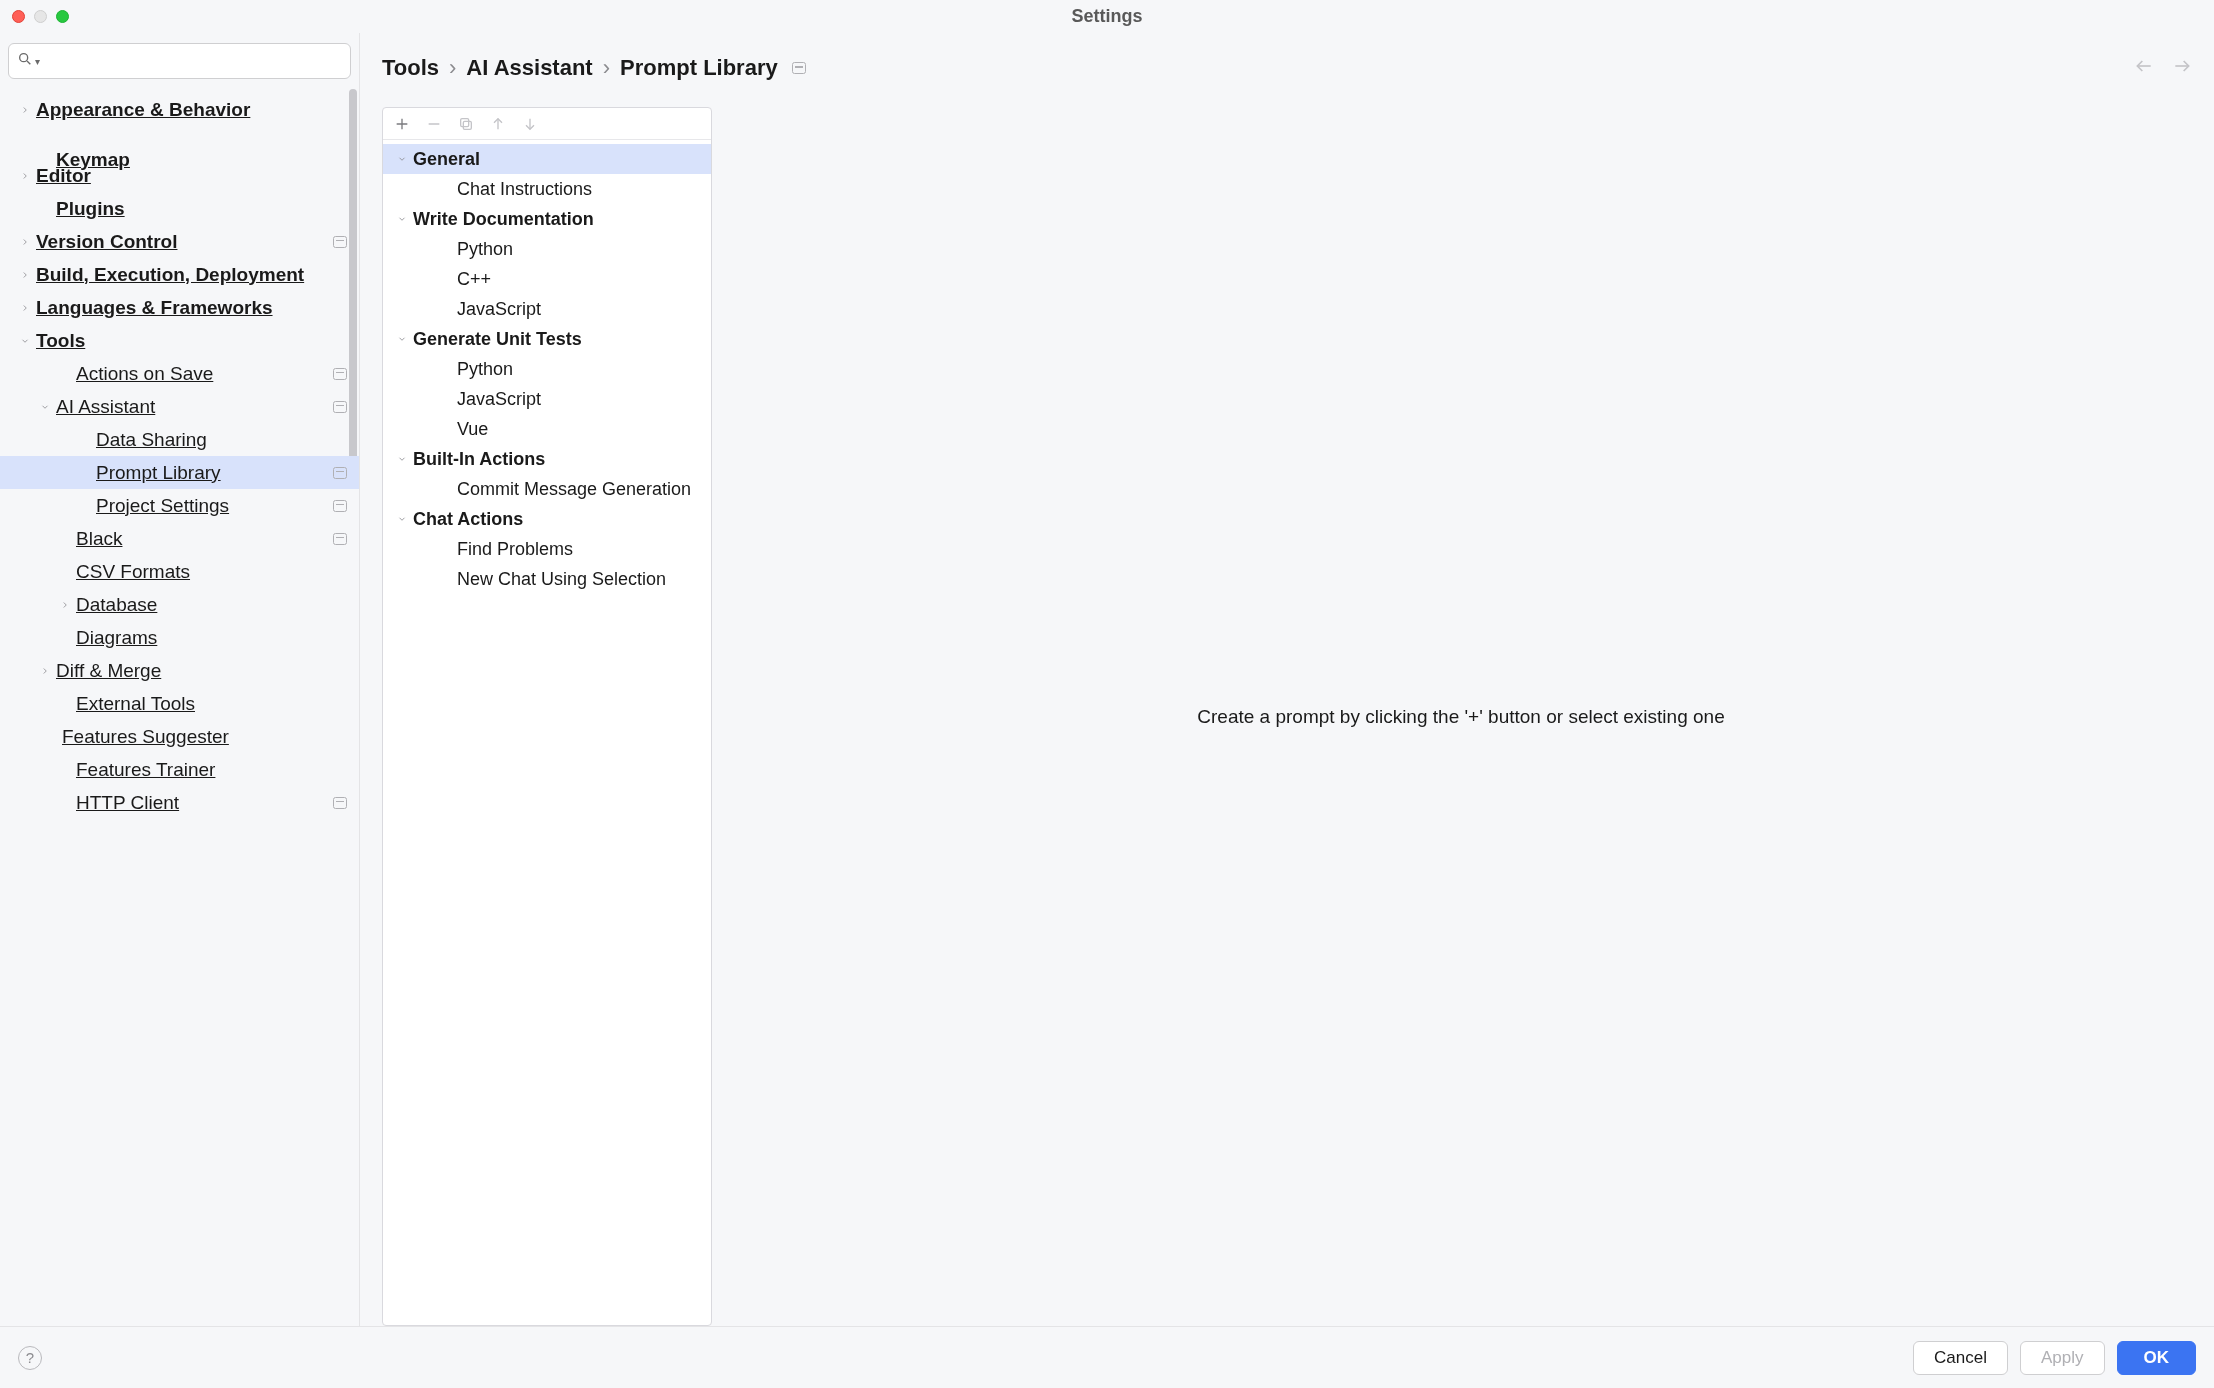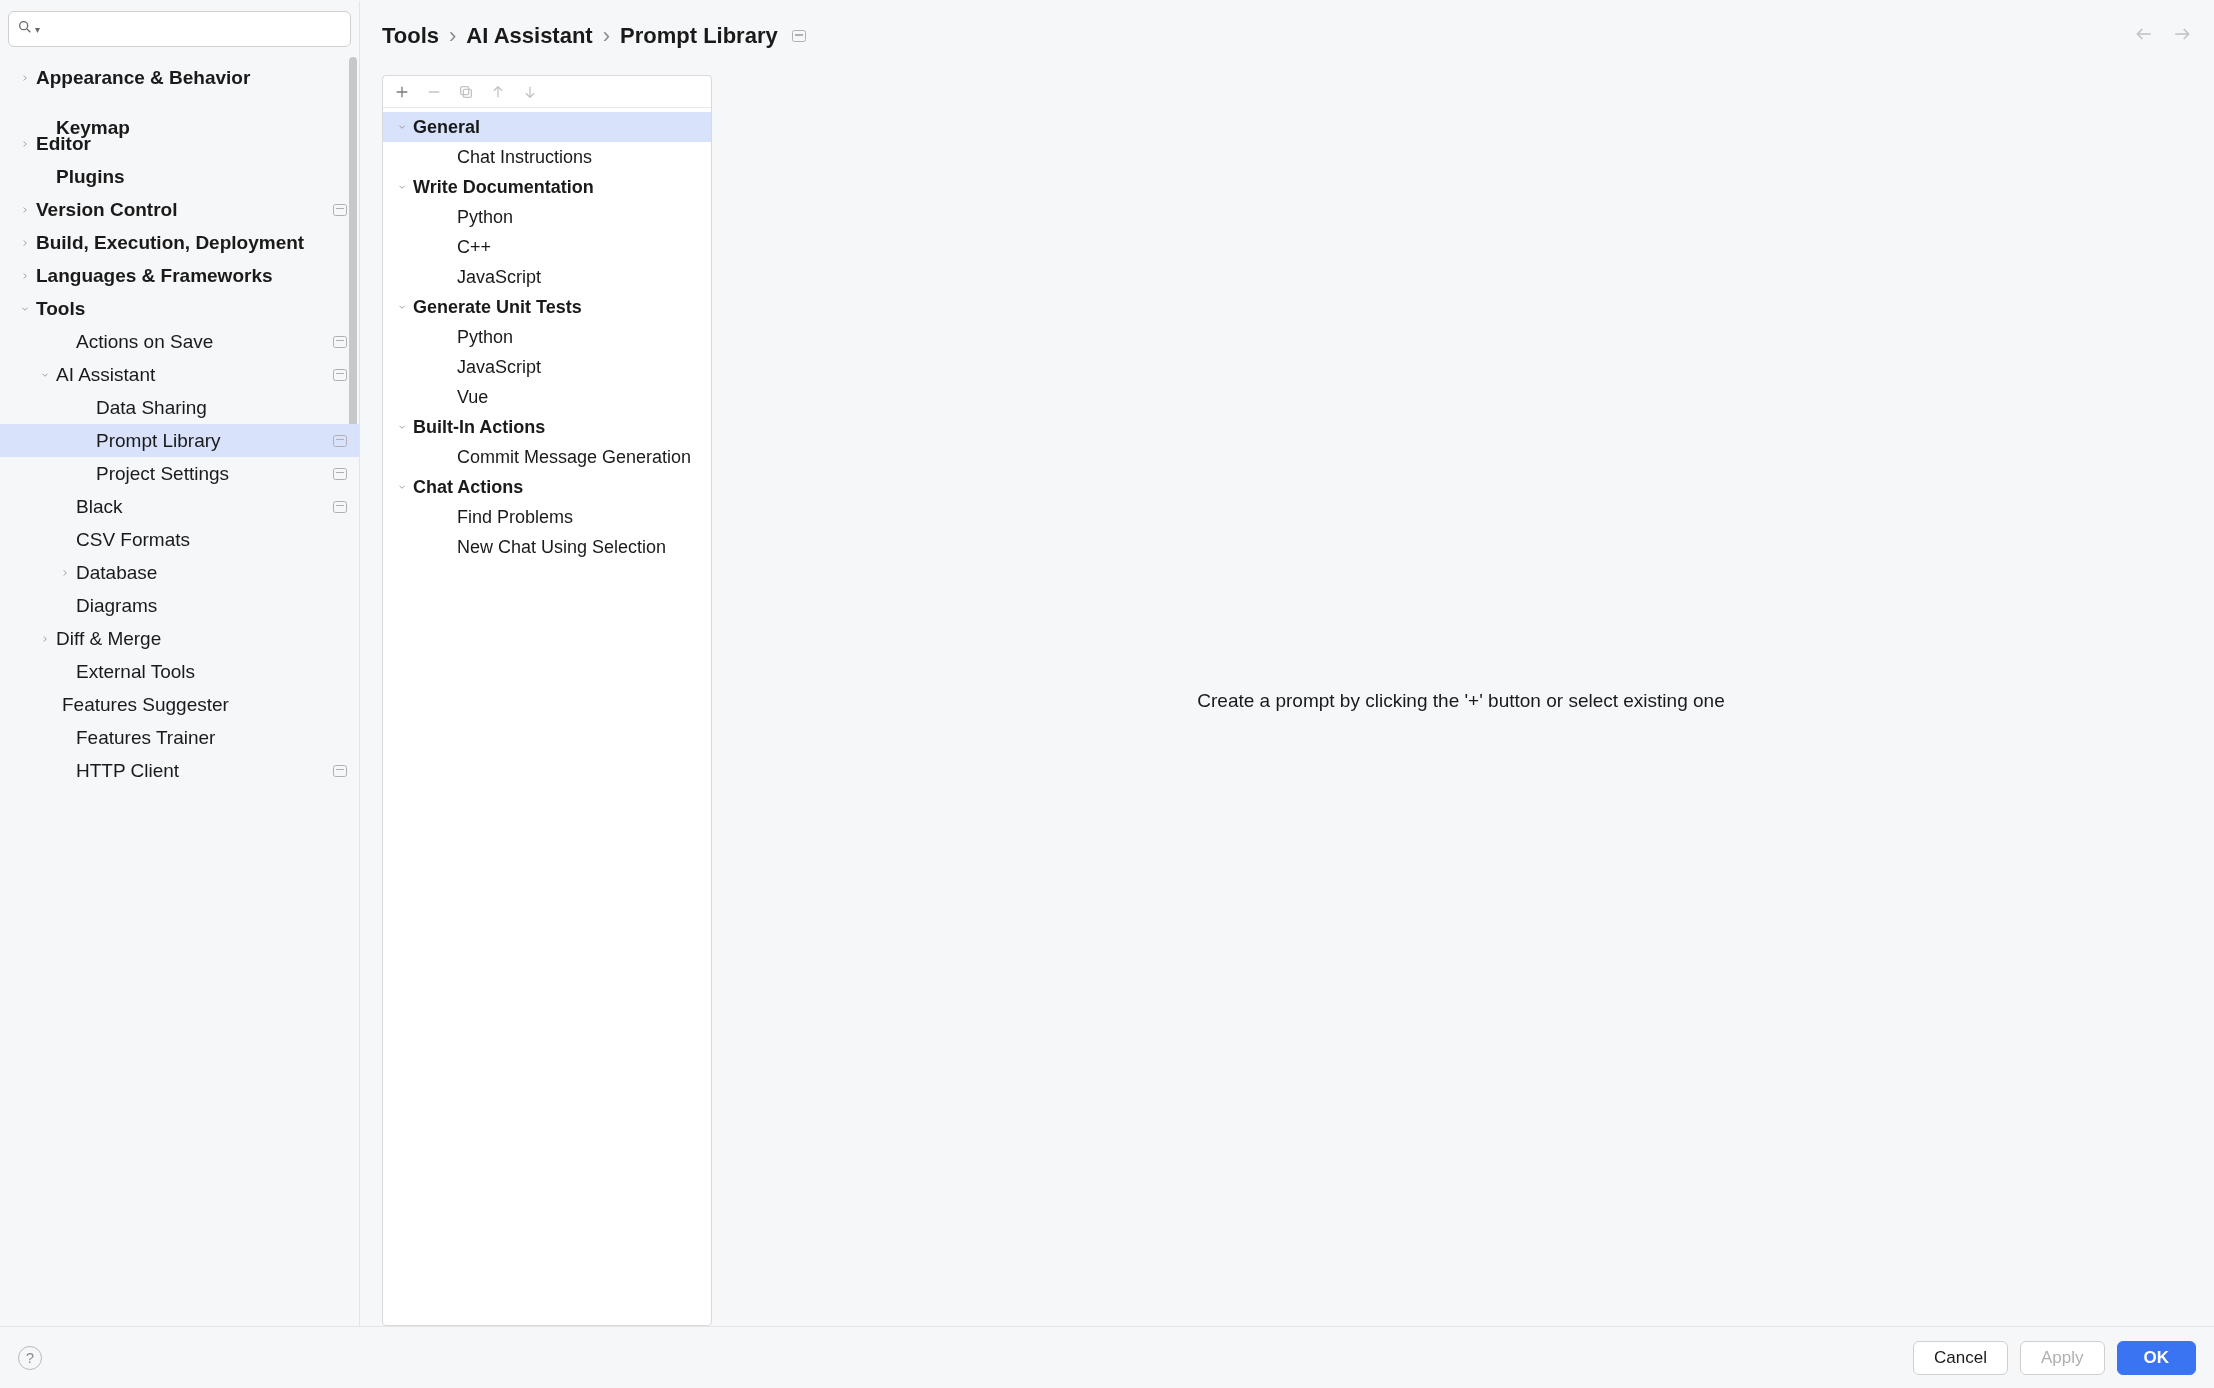--- a/index.html
+++ b/index.html
@@ -79,21 +79,21 @@
   }
   .tree .project-badge::before {
     content: ""; position: absolute; left: 2px; right: 2px; top: 3px; height: 1.5px; background: #b0b0b4;
   }
   .scrollbar-stub {
     position: absolute; right: 2px; top: 0; width: 8px; height: 400px;
     background: #c8c8cc; border-radius: 4px;
   }
 
   
-  .tree .cell { display: flex; align-items: center; }
+  .tree .cell { display: flex; align-items: center; text-decoration: underline; }
 
   
   .content { flex: 1; display: flex; flex-direction: column; padding: 22px 22px 0 22px; min-width: 0; }
   .breadcrumb-row { display: flex; align-items: center; justify-content: space-between; }
   .breadcrumb { display: flex; align-items: center; gap: 10px; font-size: 22px; font-weight: 700; }
   .breadcrumb .sep { color: #8c8c90; font-weight: 400; }
   .breadcrumb .crumb { }
   .breadcrumb .project-badge-inline {
     width: 14px; height: 12px; border: 1.5px solid #b0b0b4; border-radius: 2.5px; position: relative; margin-left: 4px;
   }
@@ -171,20 +171,28 @@
     border: 1px solid #cfcfd1; background: #ffffff; cursor: default;
   }
   .btn.primary { background: #3b74f2; color: #ffffff; border-color: #3b74f2; font-weight: 600; padding: 0 26px; }
   .btn.disabled { color: #b0b0b4; }
 </style>
 </head>
 <body>
 
 <div class="window">
 
+  <div class="titlebar">
+    <div class="traffic-lights">
+      <span class="tl red"></span>
+      <span class="tl gray"></span>
+      <span class="tl green"></span>
+    </div>
+    <div class="title">Settings</div>
+  </div>
 
   <div class="main">
 
     <div class="sidebar">
       <div class="search-wrap">
         <div class="search">
           <span>
             <svg viewBox="0 0 24 24">
                 <circle cx="10" cy="10" r="6"></circle>
                 <line x1="20" y1="20" x2="15" y2="15"></line>

